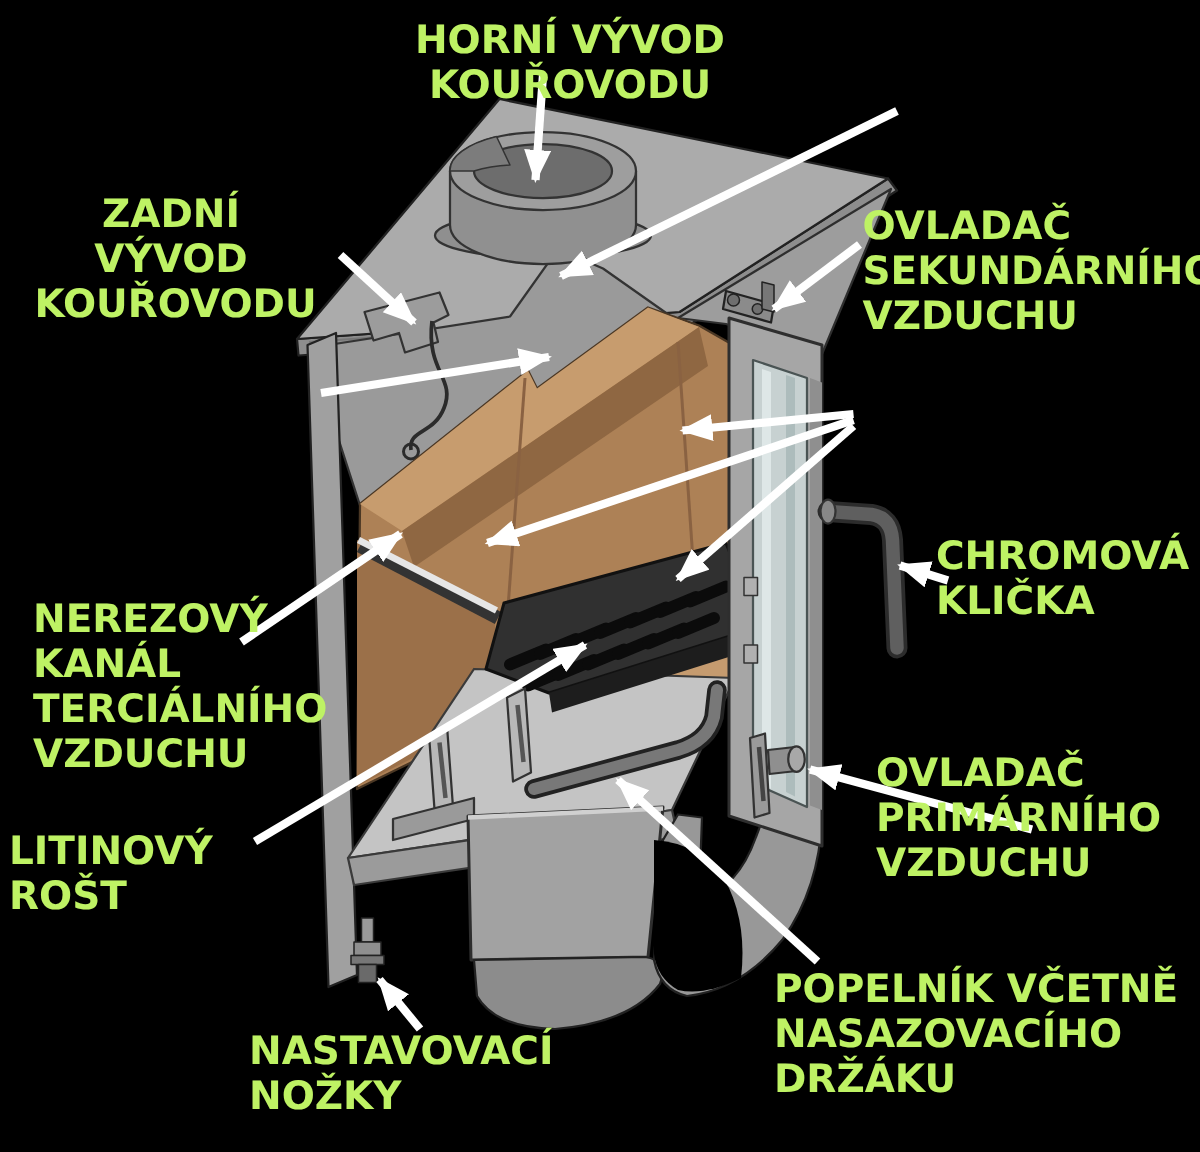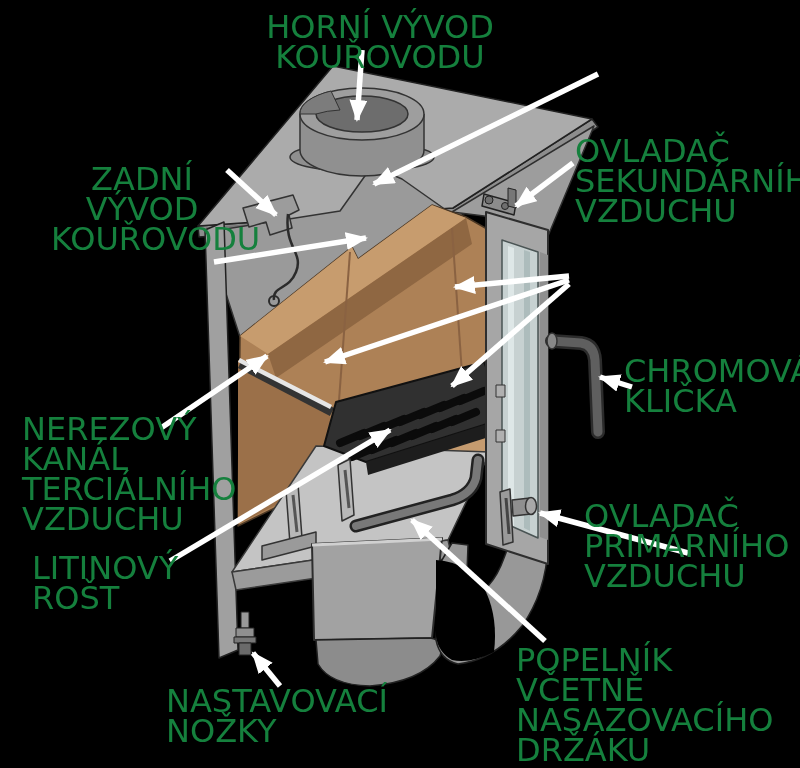--- a/index.html
+++ b/index.html
@@ -2,21 +2,21 @@
 <html><head>
 <meta charset="utf-8">
 <style>
   html,body{margin:0;padding:0;background:#000;}
   .stage{
     position:relative;width:800px;height:768px;background:#000;overflow:hidden;
     font-family:"DejaVu Sans","Liberation Sans",sans-serif;
   }
   .stage svg{position:absolute;left:0;top:0;}
   .label{
-    position:absolute;color:#15803d;font-weight:normal;font-size:32px;line-height:30px;
+    position:absolute;color:#bef264;font-weight:bold;font-size:26px;line-height:30px;
     white-space:pre-line;letter-spacing:0px;
   }
   .label.center{text-align:center;}
 </style>
 </head>
 <body>
 
 <div class="stage">
 
   <svg width="800" height="768" viewBox="0 0 800 768">
@@ -183,38 +183,38 @@
       <line x1="170" y1="561" x2="390" y2="430" marker-end="url(#ah)"></line>
       <line x1="688" y1="553" x2="540" y2="513" marker-end="url(#ah)"></line>
       <line x1="545" y1="641" x2="412" y2="520" marker-end="url(#ah)"></line>
       <line x1="280" y1="686" x2="253" y2="653" marker-end="url(#ah)"></line>
     </g>
   </svg>
 
   <div class="label center" style="left:190px;top:12px;width:380px;">HORNÍ VÝVOD KOUŘOVODU</div>
 
 
-  <div class="label center" style="left:51px;top:128px;width:182px;margin-top:36px;">ZADNÍ VÝVOD
+  <div class="label center" style="left:23px;top:128px;width:182px;">ZADNÍ VÝVOD
 KOUŘOVODU</div>
 
   <div class="label" style="left:575px;top:136px;">OVLADAČ
 SEKUNDÁRNÍHO
 VZDUCHU</div>
 
 
 
   <div class="label" style="left:624px;top:356px;">CHROMOVÁ
 KLIČKA</div>
 
-  <div class="label" style="left:22px;top:398px;margin-top:16px;">NEREZOVÝ
+  <div class="label" style="left:22px;top:398px;">NEREZOVÝ
 KANÁL
 TERCIÁLNÍHO
 VZDUCHU</div>
 
-  <div class="label" style="left:32px;top:553px;">LITINOVÝ
+  <div class="label" style="left:6px;top:553px;">LITINOVÝ
 ROŠT</div>
 
   <div class="label" style="left:584px;top:501px;">OVLADAČ
 PRIMÁRNÍHO
 VZDUCHU</div>
 
   <div class="label" style="left:516px;top:645px;">POPELNÍK VČETNĚ
 NASAZOVACÍHO
 DRŽÁKU</div>
 

